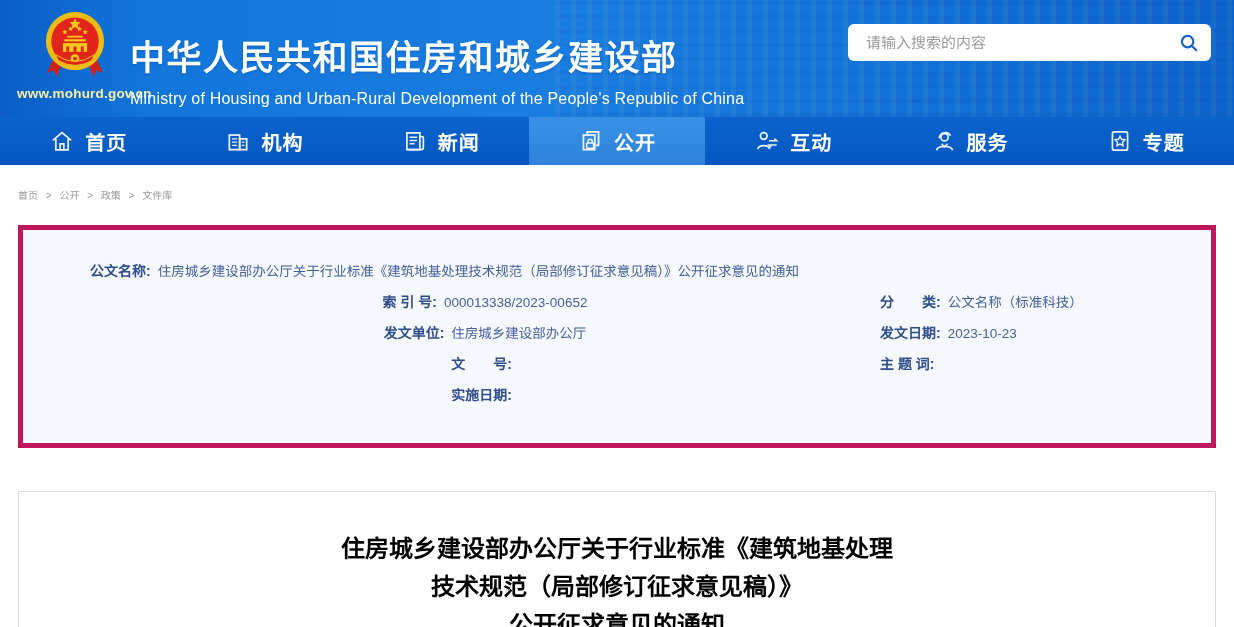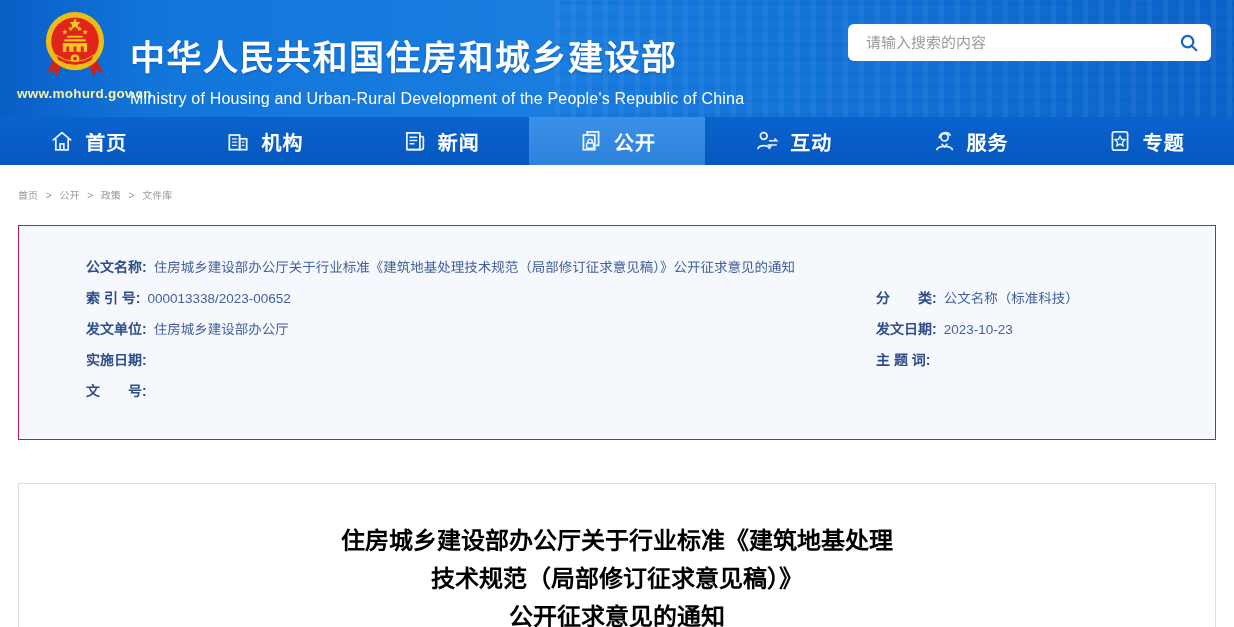--- a/index.html
+++ b/index.html
@@ -64,27 +64,27 @@
   .nav-icon { opacity:.92; display:block; }
 
   
   .breadcrumb { padding:22px 0 0 18px; font-size:10px; color:#999; height:35px; }
   .crumb { color:#999; cursor:pointer; }
   .crumb-sep { color:#999; margin:0 5px; }
 
   
   .meta-card {
     margin:25px 18px 0 18px;
-    background:#f5f8fc; border:1px solid #be185d;
+    background:#f5f8fc; border:5px solid #be185d;
     padding:26px 0 32px 0;
   }
   .meta-row { line-height:30px; white-space:nowrap; }
   .meta-row.full { padding-left:67px; }
   .meta-cols { display:flex; padding-left:67px; }
-  .meta-col-left { width:790px; }
+  .meta-col-left { width:790px;text-align:center; }
   .meta-col-right { flex:1; }
   .meta-label { color:#2f4d8c; font-weight:bold; font-size:14px; white-space:pre; }
   .meta-value { color:#44619e; font-size:13.5px; margin-left:7px; }
 
   
   .content-card {
     margin:43px 18px 0 18px; background:#fff;
     border:1px solid #dcdcdc; min-height:150px;
     padding-top:38px;
   }
@@ -220,24 +220,24 @@
 
   <div class="meta-cols">
     <div class="meta-col-left">
       <div class="meta-row">
         <span class="meta-label">索 引 号:</span><span class="meta-value">000013338/2023-00652</span>
       </div>
       <div class="meta-row">
         <span class="meta-label">发文单位:</span><span class="meta-value">住房城乡建设部办公厅</span>
       </div>
       <div class="meta-row">
+        <span class="meta-label">文　　号:</span><span class="meta-value"></span>
+      </div>
+      <div class="meta-row">
         <span class="meta-label">实施日期:</span><span class="meta-value"></span>
-      </div>
-      <div class="meta-row">
-        <span class="meta-label">文　　号:</span><span class="meta-value"></span>
       </div>
     </div>
     <div class="meta-col-right">
       <div class="meta-row">
         <span class="meta-label">分　　类:</span><span class="meta-value">公文名称（标准科技）</span>
       </div>
       <div class="meta-row">
         <span class="meta-label">发文日期:</span><span class="meta-value">2023-10-23</span>
       </div>
       <div class="meta-row">

